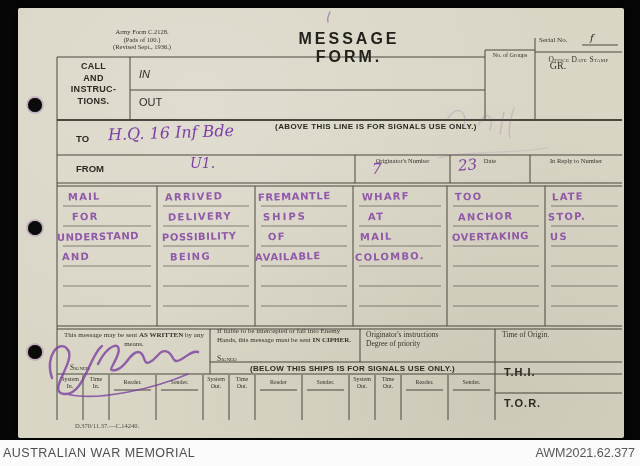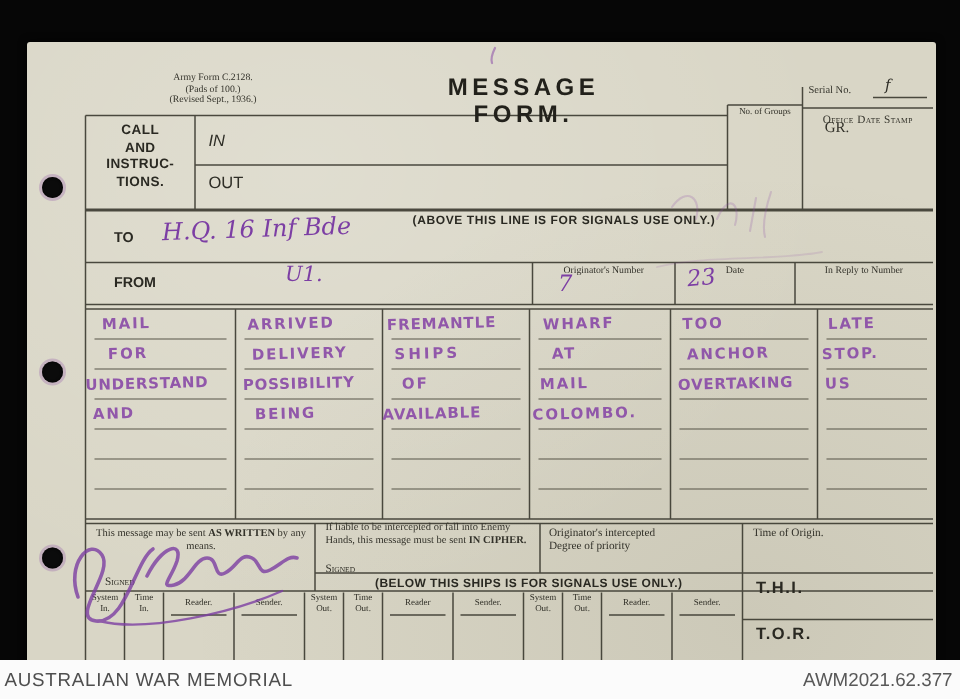--- a/index.html
+++ b/index.html
@@ -3,21 +3,21 @@
 <meta charset="utf-8">
 <style>
   html,body{margin:0;padding:0;background:#060606;}
   #stage{position:relative;width:640px;height:466px;background:#060606;overflow:hidden;
          font-family:"Liberation Serif",serif;}
   
   #paper{position:absolute;left:18px;top:8px;width:606px;height:430px;
          background:#d9d6c6;
          background-image:radial-gradient(ellipse at 30% 20%, rgba(255,255,255,.18), rgba(0,0,0,0) 60%),
                           radial-gradient(ellipse at 80% 90%, rgba(90,85,60,.10), rgba(0,0,0,0) 55%);
-         border-radius:2px;box-shadow:0 0 6px rgba(0,0,0,.8);margin-top:20px;}
+         border-radius:2px;box-shadow:0 0 6px rgba(0,0,0,.8);}
   .abs{position:absolute;}
   
   .ser{font-family:"Liberation Serif",serif;color:#33322a;}
   .sans{font-family:"Liberation Sans",sans-serif;color:#2a2922;font-weight:bold;}
   .sc{font-variant:small-caps;text-align:center;}
   .ctr{text-align:center;}
   
   .cur{font-family:"DejaVu Serif",serif;font-style:italic;color:#7c3ea4;white-space:nowrap;}
   .bw{position:absolute;font-family:"DejaVu Sans",sans-serif;font-size:10px;font-weight:600;
       letter-spacing:1.2px;color:#8b4da8;transform:rotate(-1.5deg);white-space:nowrap;opacity:.92;}
@@ -164,21 +164,21 @@
     </div>
     <div class="abs ser sc" style="left:52px;top:355px;font-size:7.5px;">Signed</div>
 
     <div class="abs ser" style="left:199px;top:319px;width:138px;font-size:7px;line-height:8.5px;">
       <span>If liable to be intercepted or fall into Enemy Hands, this message must be sent </span><b>IN CIPHER.</b>
     </div>
     <div class="abs ser sc" style="left:199px;top:346px;font-size:7.5px;">Signed</div>
     <div class="abs sans ctr" style="left:192px;top:356px;width:285px;font-size:8px;letter-spacing:.3px;">(BELOW THIS SHIPS IS FOR SIGNALS USE ONLY.)</div>
 
     <div class="abs ser blk" style="left:348px;top:322px;font-size:7.5px;line-height:9px;">
-      <span>Originator's intercepted</span>
+      <span>Originator's instructions</span>
       <span>Degree of priority</span>
     </div>
     <div class="abs ser" style="left:484px;top:322px;font-size:7.5px;">Time of Origin.</div>
     <div class="abs sans" style="left:486px;top:358px;font-size:11px;letter-spacing:1px;">T.H.I.</div>
     <div class="abs sans" style="left:486px;top:389px;font-size:11px;letter-spacing:1px;">T.O.R.</div>
 
     <div class="sigc" style="left:39px;width:26px;">
       <span>System</span>
         <span>In.</span>
       </div>

